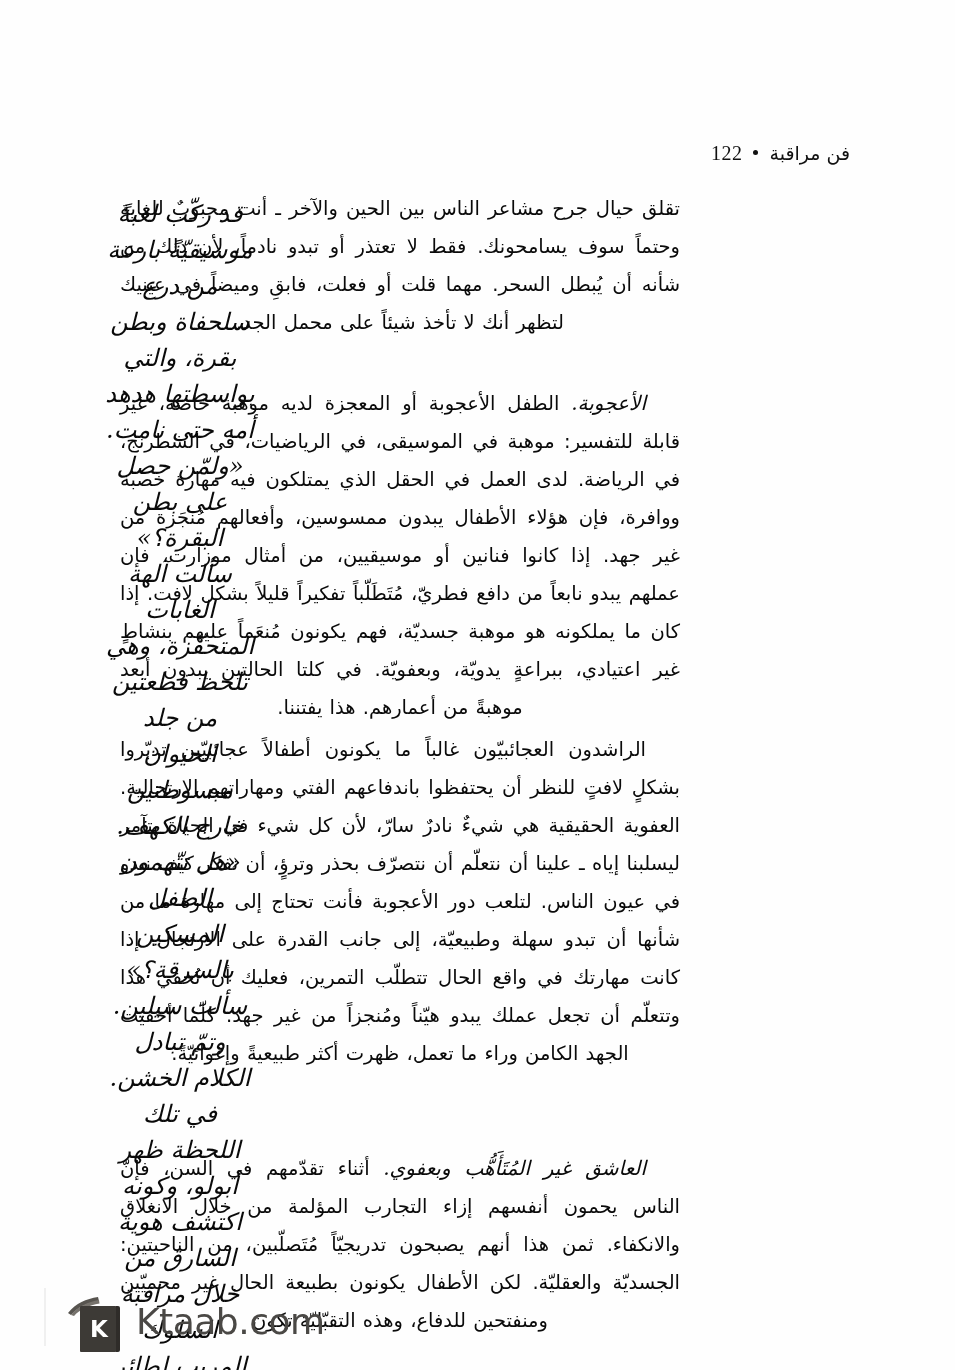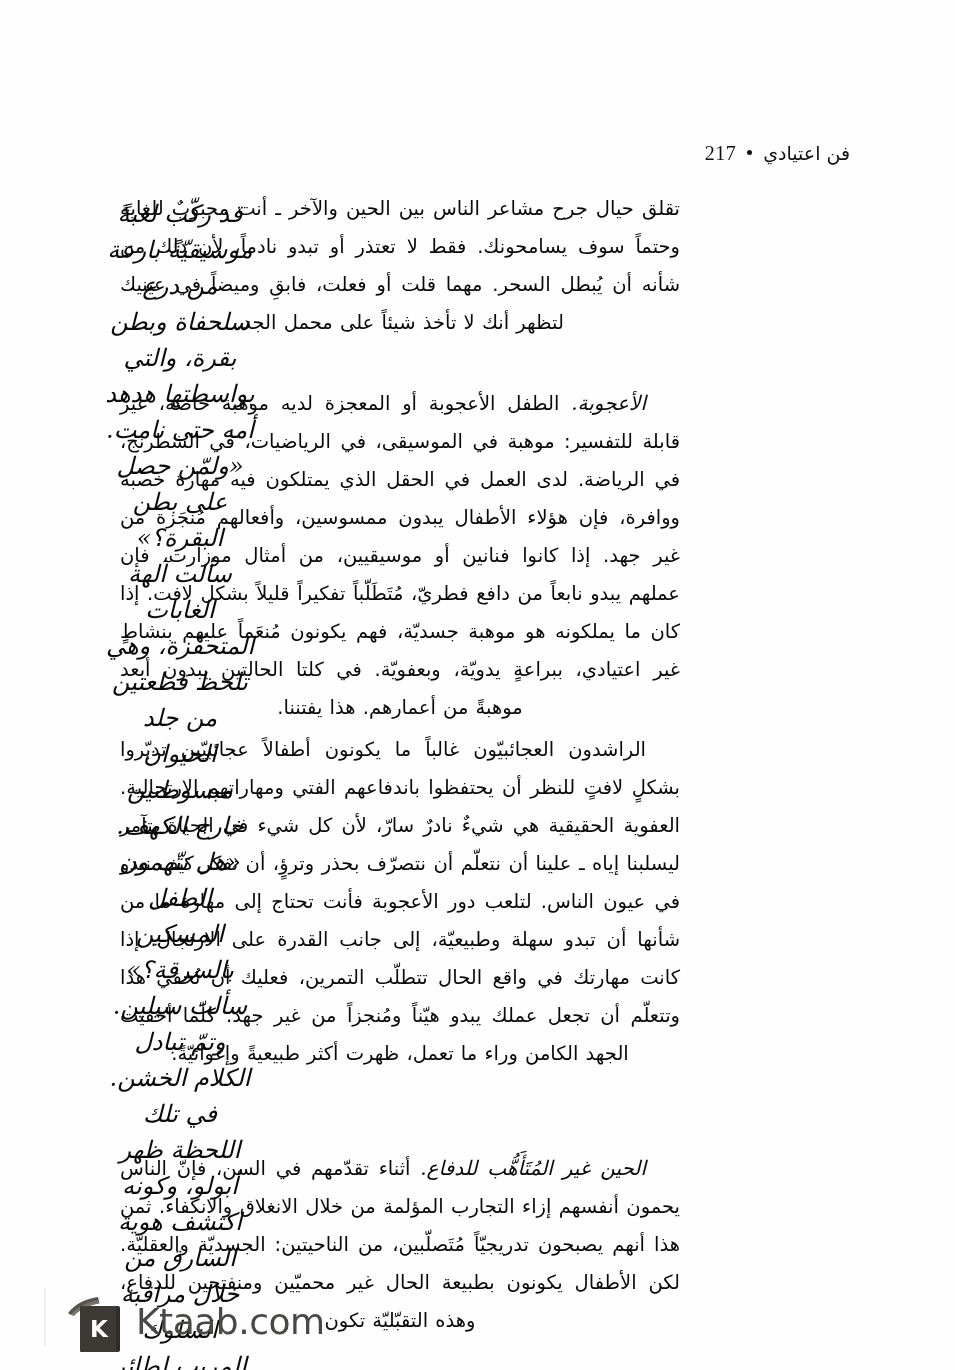--- a/index.html
+++ b/index.html
@@ -191,40 +191,40 @@
     color: #4a4845;
     letter-spacing: -0.5px;
   }
 </style>
 </head>
 <body>
 
 <div class="page">
 
   <div class="running-head">
-    <span class="rh-title">فن اعتيادي</span>
+    <span class="rh-title">فن مراقبة</span>
     <span class="rh-dot"></span>
-    <span class="rh-folio">217</span>
+    <span class="rh-folio">122</span>
   </div>
 
   <div class="body-area">
 
     <div class="main-col">
 
       <p>تقلق حيال جرح مشاعر الناس بين الحين والآخر ـ أنت محبوبٌ للغاية وحتماً سوف يسامحونك. فقط لا تعتذر أو تبدو نادماً، لأن ذلك من شأنه أن يُبطل السحر. مهما قلت أو فعلت، فابقِ وميضاً في عينيك لتظهر أنك لا تأخذ شيئاً على محمل الجد.</p>
 
       <div class="gap-sm"></div>
 
       <p class="indent"><span class="lead-term">الأعجوبة.</span><span> الطفل الأعجوبة أو المعجزة لديه موهبة خاصة، غير قابلة للتفسير: موهبة في الموسيقى، في الرياضيات، في الشطرنج، في الرياضة. لدى العمل في الحقل الذي يمتلكون فيه مهارة خصبة ووافرة، فإن هؤلاء الأطفال يبدون ممسوسين، وأفعالهم مُنجَزة من غير جهد. إذا كانوا فنانين أو موسيقيين، من أمثال موزارت، فإن عملهم يبدو نابعاً من دافع فطريّ، مُتَطَلّباً تفكيراً قليلاً بشكل لافت. إذا كان ما يملكونه هو موهبة جسديّة، فهم يكونون مُنعَماً عليهم بنشاطٍ غير اعتيادي، ببراعةٍ يدويّة، وبعفويّة. في كلتا الحالتين يبدون أبعد موهبةً من أعمارهم. هذا يفتننا.</span></p>
 
       <p class="indent">الراشدون العجائبيّون غالباً ما يكونون أطفالاً عجائبيّين تدبّروا بشكلٍ لافتٍ للنظر أن يحتفظوا باندفاعهم الفتي ومهاراتهم الارتجالية. العفوية الحقيقية هي شيءٌ نادرٌ سارّ، لأن كل شيء في الحياة يتآمر ليسلبنا إياه ـ علينا أن نتعلّم أن نتصرّف بحذر وترؤٍ، أن نفكر كيف نبدو في عيون الناس. لتلعب دور الأعجوبة فأنت تحتاج إلى مهارة ما من شأنها أن تبدو سهلة وطبيعيّة، إلى جانب القدرة على الارتجال. إذا كانت مهارتك في واقع الحال تتطلّب التمرين، فعليك أن تُخفي هذا وتتعلّم أن تجعل عملك يبدو هيّناً ومُنجزاً من غير جهد. كلّما أخفيت الجهد الكامن وراء ما تعمل، ظهرت أكثر طبيعيةً وإغوائيّةً.</p>
 
       <div class="gap-lg"></div>
 
-      <p class="indent"><span class="lead-term">الحين غير المُتَأَهُّب للدفاع.</span><span> أثناء تقدّمهم في السن، فإنّ الناس يحمون أنفسهم إزاء التجارب المؤلمة من خلال الانغلاق والانكفاء. ثمن هذا أنهم يصبحون تدريجيّاً مُتَصلّبين، من الناحيتين: الجسديّة والعقليّة. لكن الأطفال يكونون بطبيعة الحال غير محميّين ومنفتحين للدفاع، وهذه التقبّليّة تكون</span></p>
+      <p class="indent"><span class="lead-term">العاشق غير المُتَأَهُّب وبعفوي.</span><span> أثناء تقدّمهم في السن، فإنّ الناس يحمون أنفسهم إزاء التجارب المؤلمة من خلال الانغلاق والانكفاء. ثمن هذا أنهم يصبحون تدريجيّاً مُتَصلّبين، من الناحيتين: الجسديّة والعقليّة. لكن الأطفال يكونون بطبيعة الحال غير محميّين ومنفتحين للدفاع، وهذه التقبّليّة تكون</span></p>
     </div>
 
     <div class="side-col">
       <p>قد ركّب لعبةً موسيقيّةً بارعة من درع سلحفاة وبطن بقرة، والتي بواسطتها هدهد أمه حتى نامت. «ولمّن حصل على بطن البقرة؟» سألت آلهة الغابات المتحفّزة، وهي تلحظ قطعتين من جلد الحيوان مبسوطتين خارج الكهف. «هل تتّهمون الطفل المسكين بالسرقة؟» سألت سيلين. وتمّ تبادل الكلام الخشن.</p>
       <p>في تلك اللحظة ظهر أبولو، وكونه اكتشف هوية السارق من خلال مراقبة السلوك المريب لطائرٍ طويل الأجنحة وهو يدخل الكهف، فقد أيقظَ مايا وأخبرها بشدّة بأنه ينبغي على هيرميس أن يُرجع البقر المسروق. أشارت مايا إلى الطفل الذي كان لا يزال ملفوفاً في قماطه ويتظاهر بالنوم. وصرخت «يا</p>
     </div>
 
   </div>
 
   <div class="edge-tick"></div>

